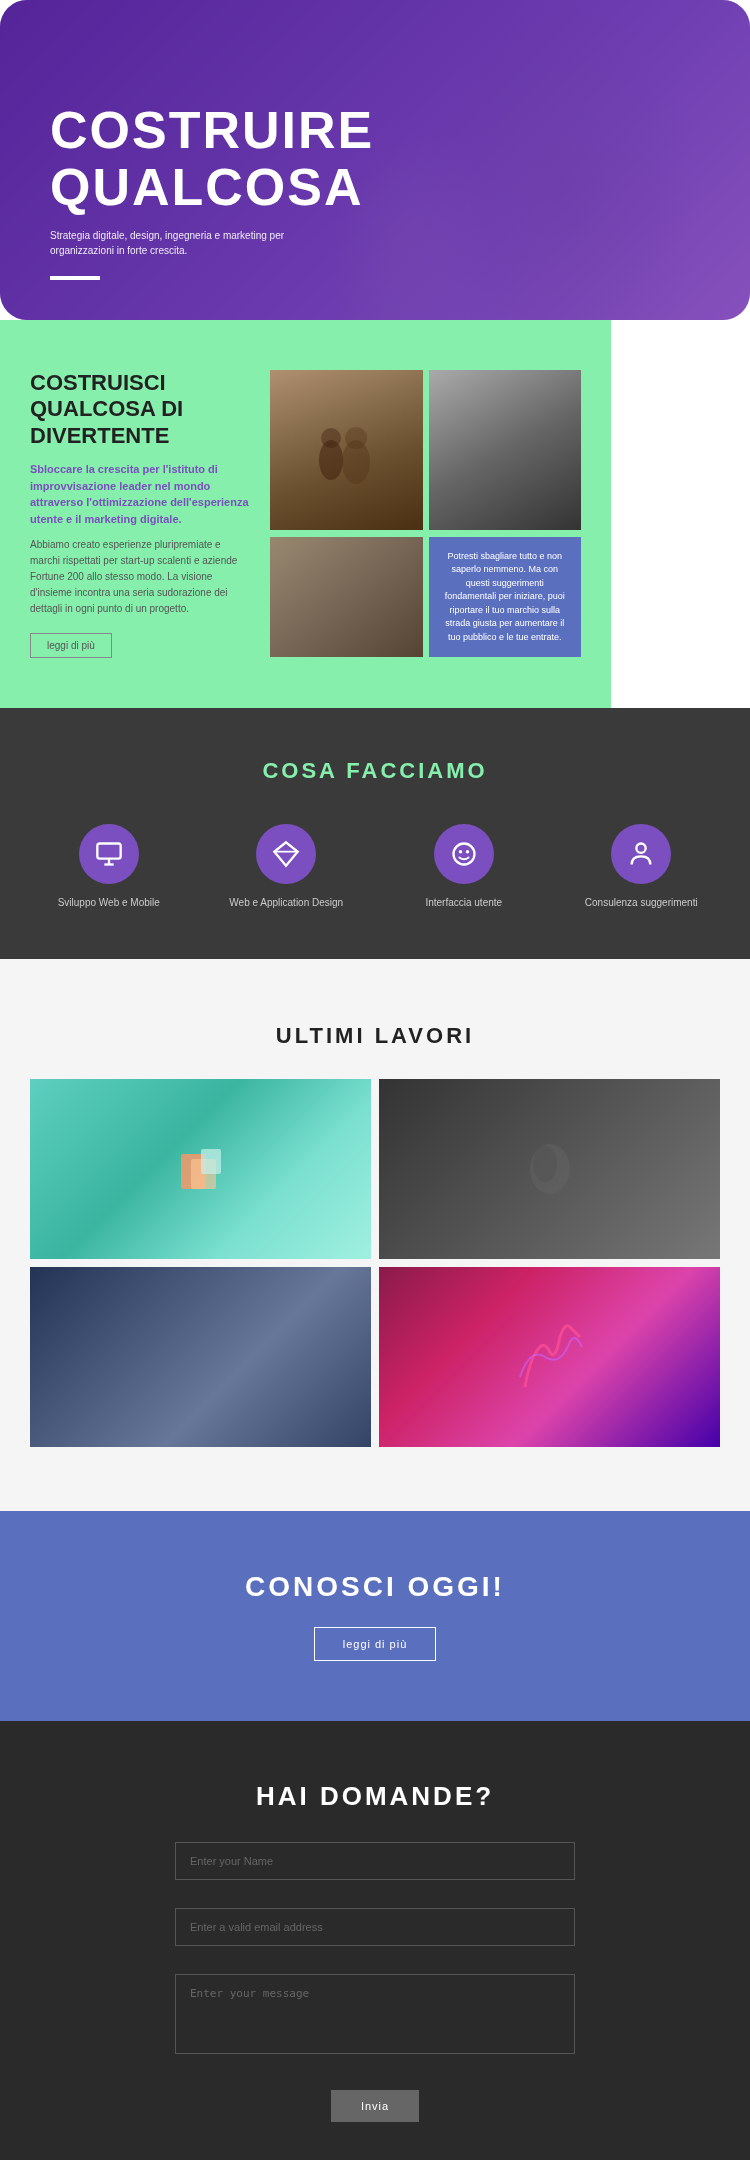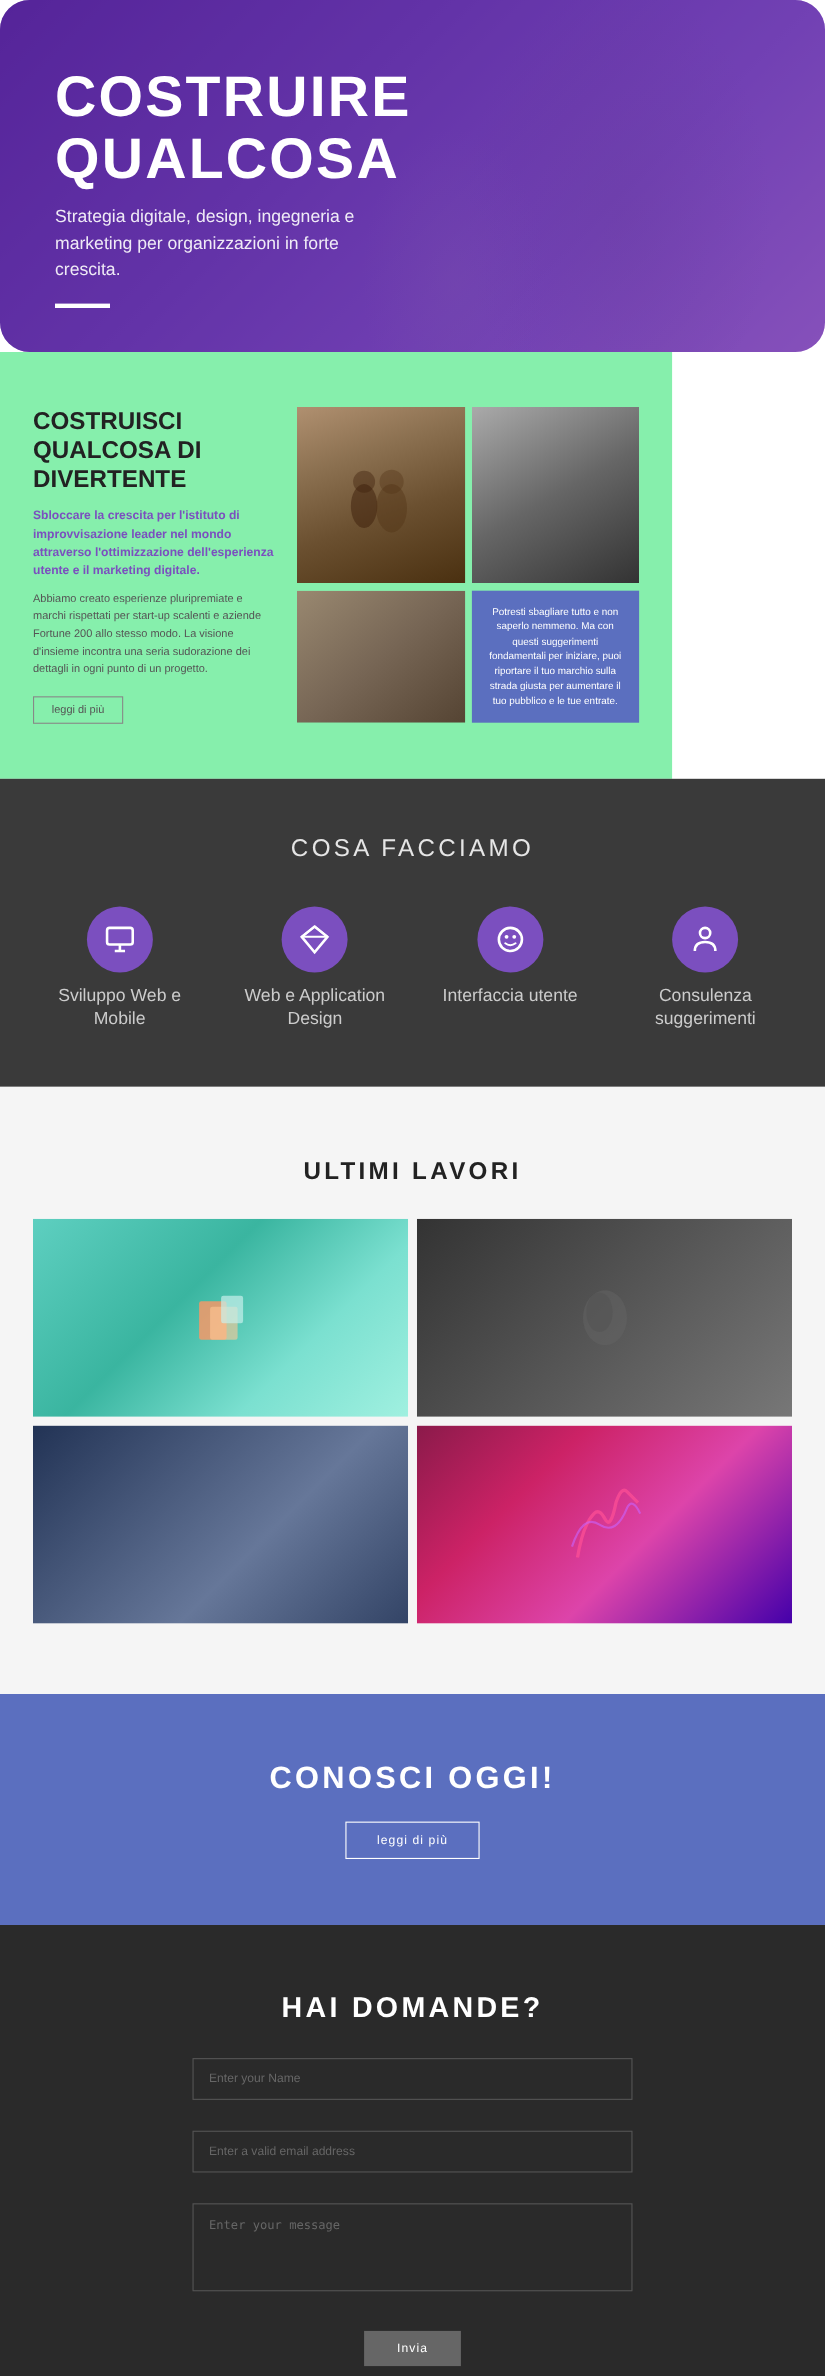--- a/index.html
+++ b/index.html
@@ -30,21 +30,21 @@
     }
     .hero-title {
       font-size: 52px;
       font-weight: 900;
       line-height: 1.1;
       letter-spacing: 2px;
       text-transform: uppercase;
       margin-bottom: 12px;
     }
     .hero-subtitle {
-      font-size: 16px;
+      font-size: 10px;
       line-height: 1.5;
       max-width: 280px;
       opacity: 0.9;
       margin-bottom: 18px;
     }
     .hero-line {
       width: 50px;
       height: 4px;
       background: white;
     }
@@ -133,22 +133,22 @@
     }
 
     
     .section-services {
       background: #3a3a3a;
       padding: 50px 30px;
       text-align: center;
     }
     .section-services h2 {
       font-size: 22px;
-      font-weight: 400;
-      color: #e5e5e5;
+      font-weight: 700;
+      color: #86efac;
       letter-spacing: 3px;
       text-transform: uppercase;
       margin-bottom: 40px;
     }
     .services-grid {
       display: flex;
       justify-content: space-around;
       gap: 20px;
     }
     .service-item {
@@ -166,21 +166,21 @@
       display: flex;
       align-items: center;
       justify-content: center;
     }
     .service-icon svg {
       width: 28px;
       height: 28px;
       fill: white;
     }
     .service-label {
-      font-size: 16px;
+      font-size: 10px;
       color: #ccc;
       text-align: center;
       line-height: 1.3;
     }
 
     
     .section-portfolio {
       background: #f5f5f5;
       padding: 64px 30px;
       text-align: center;

